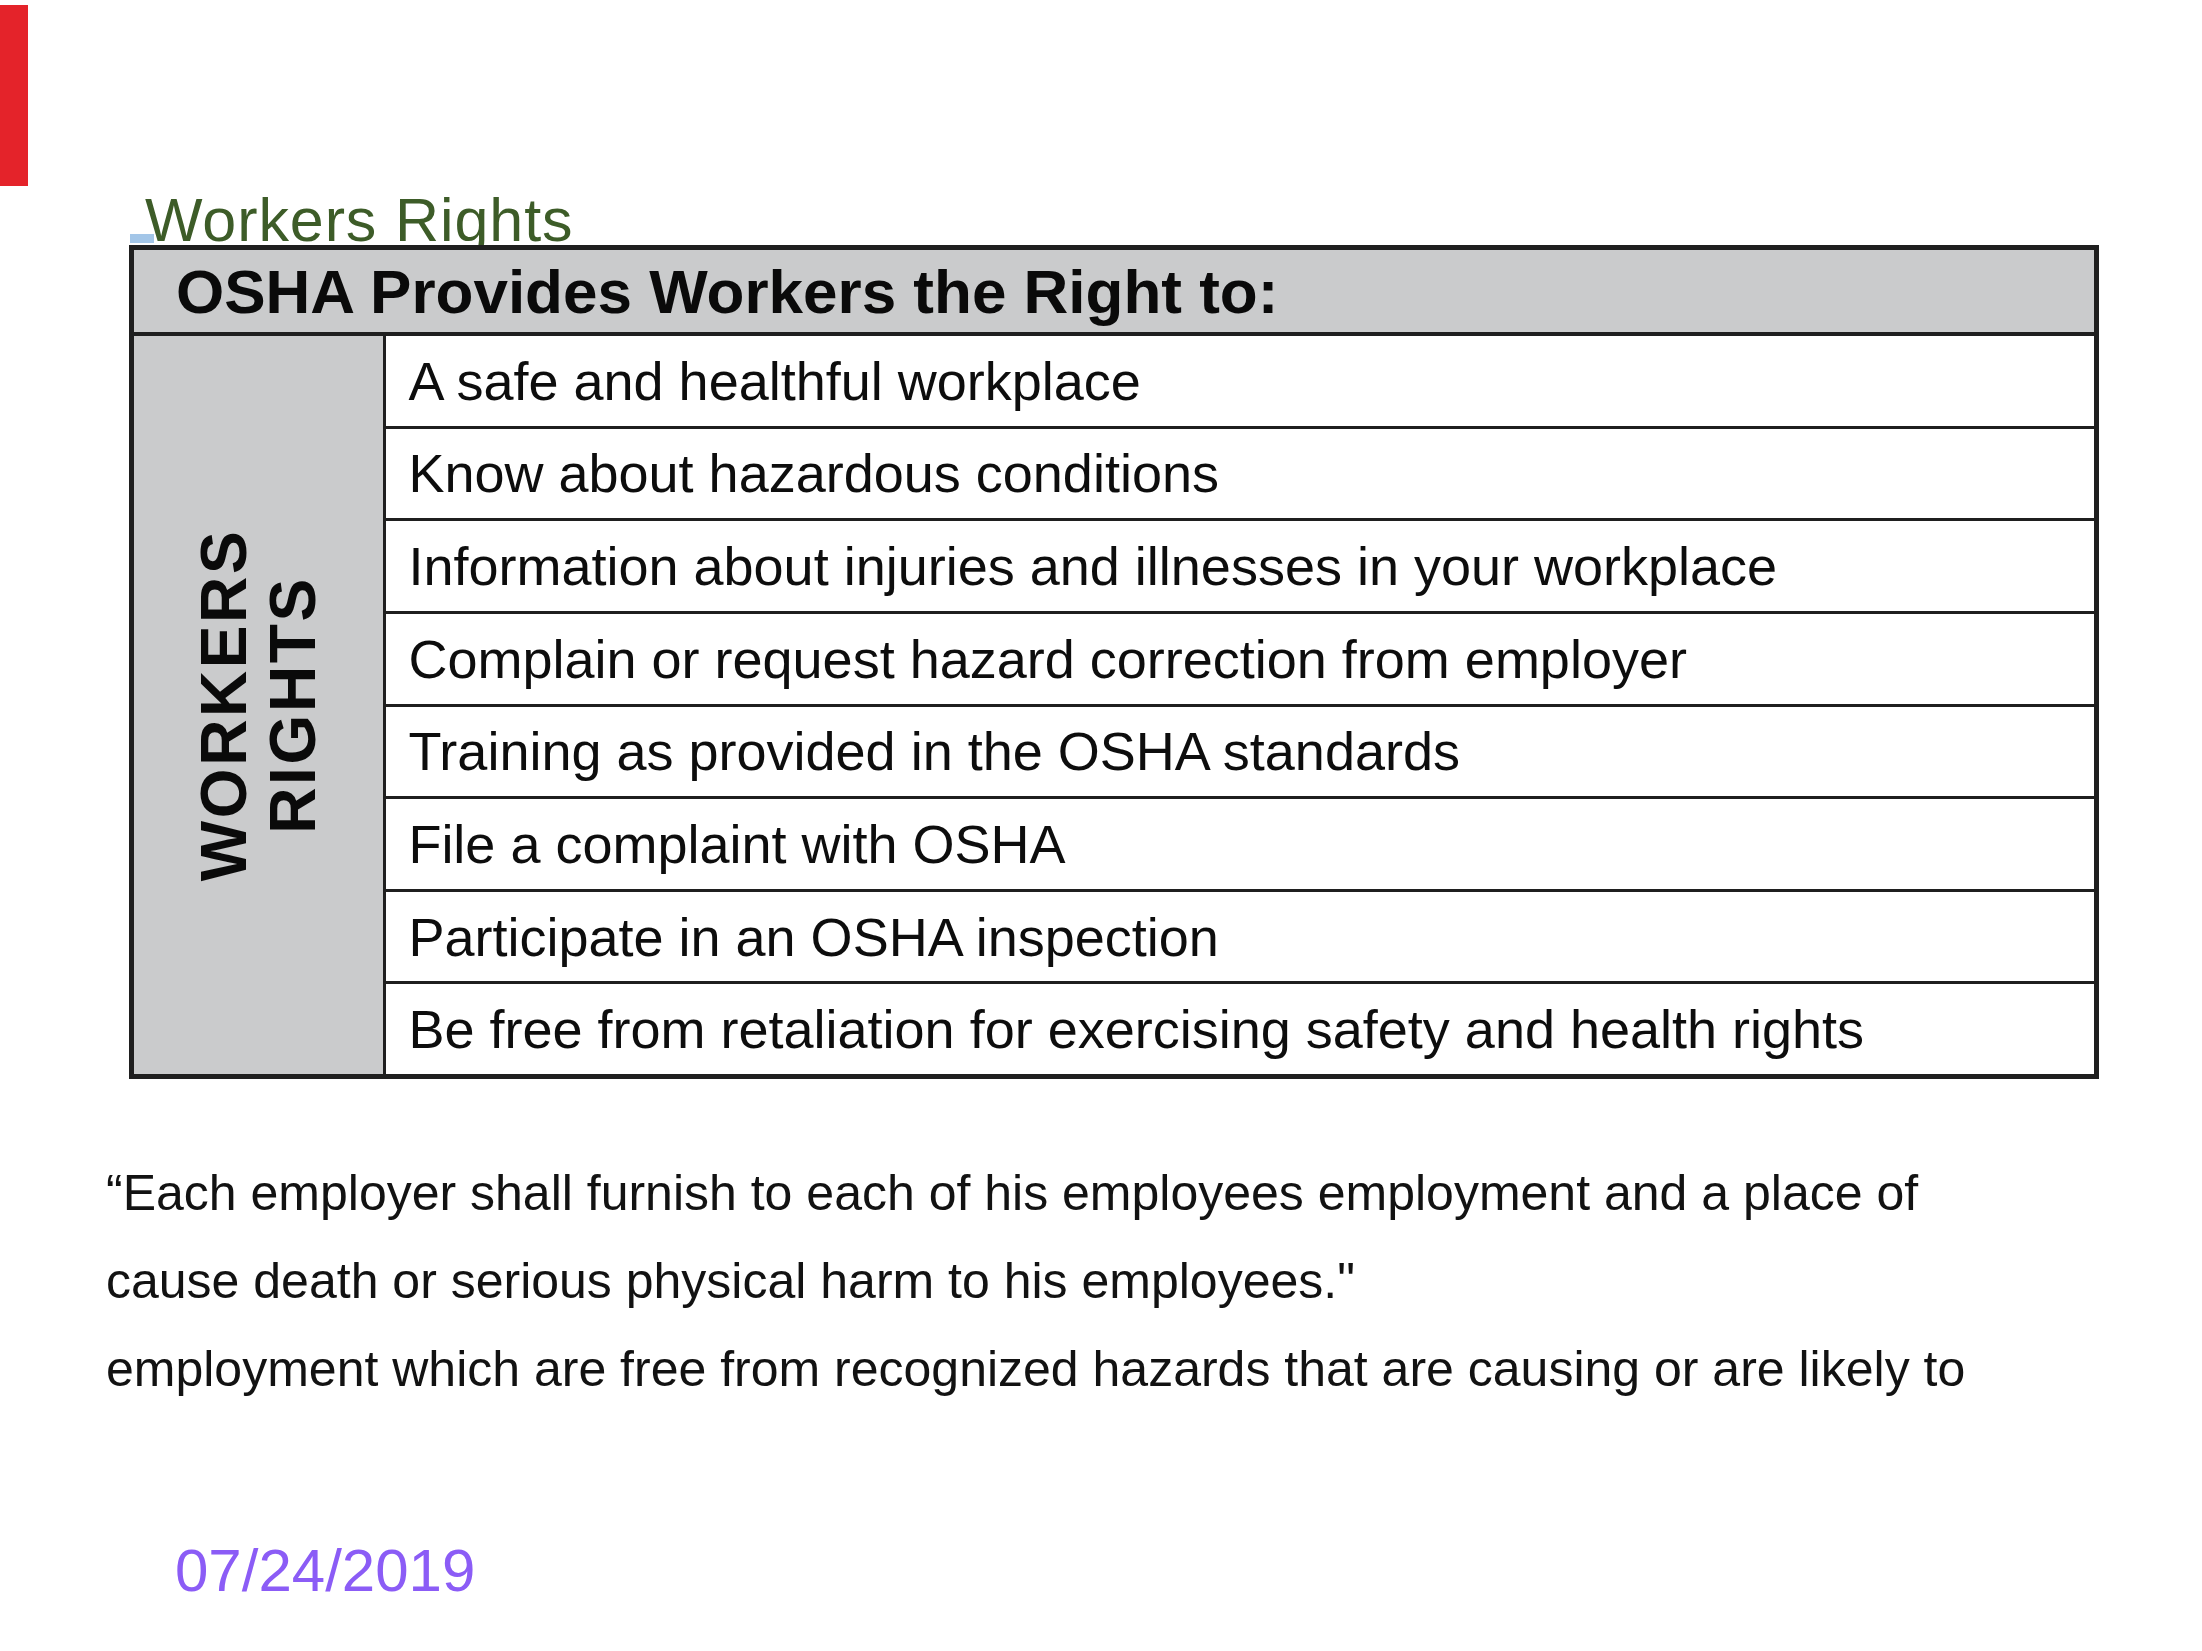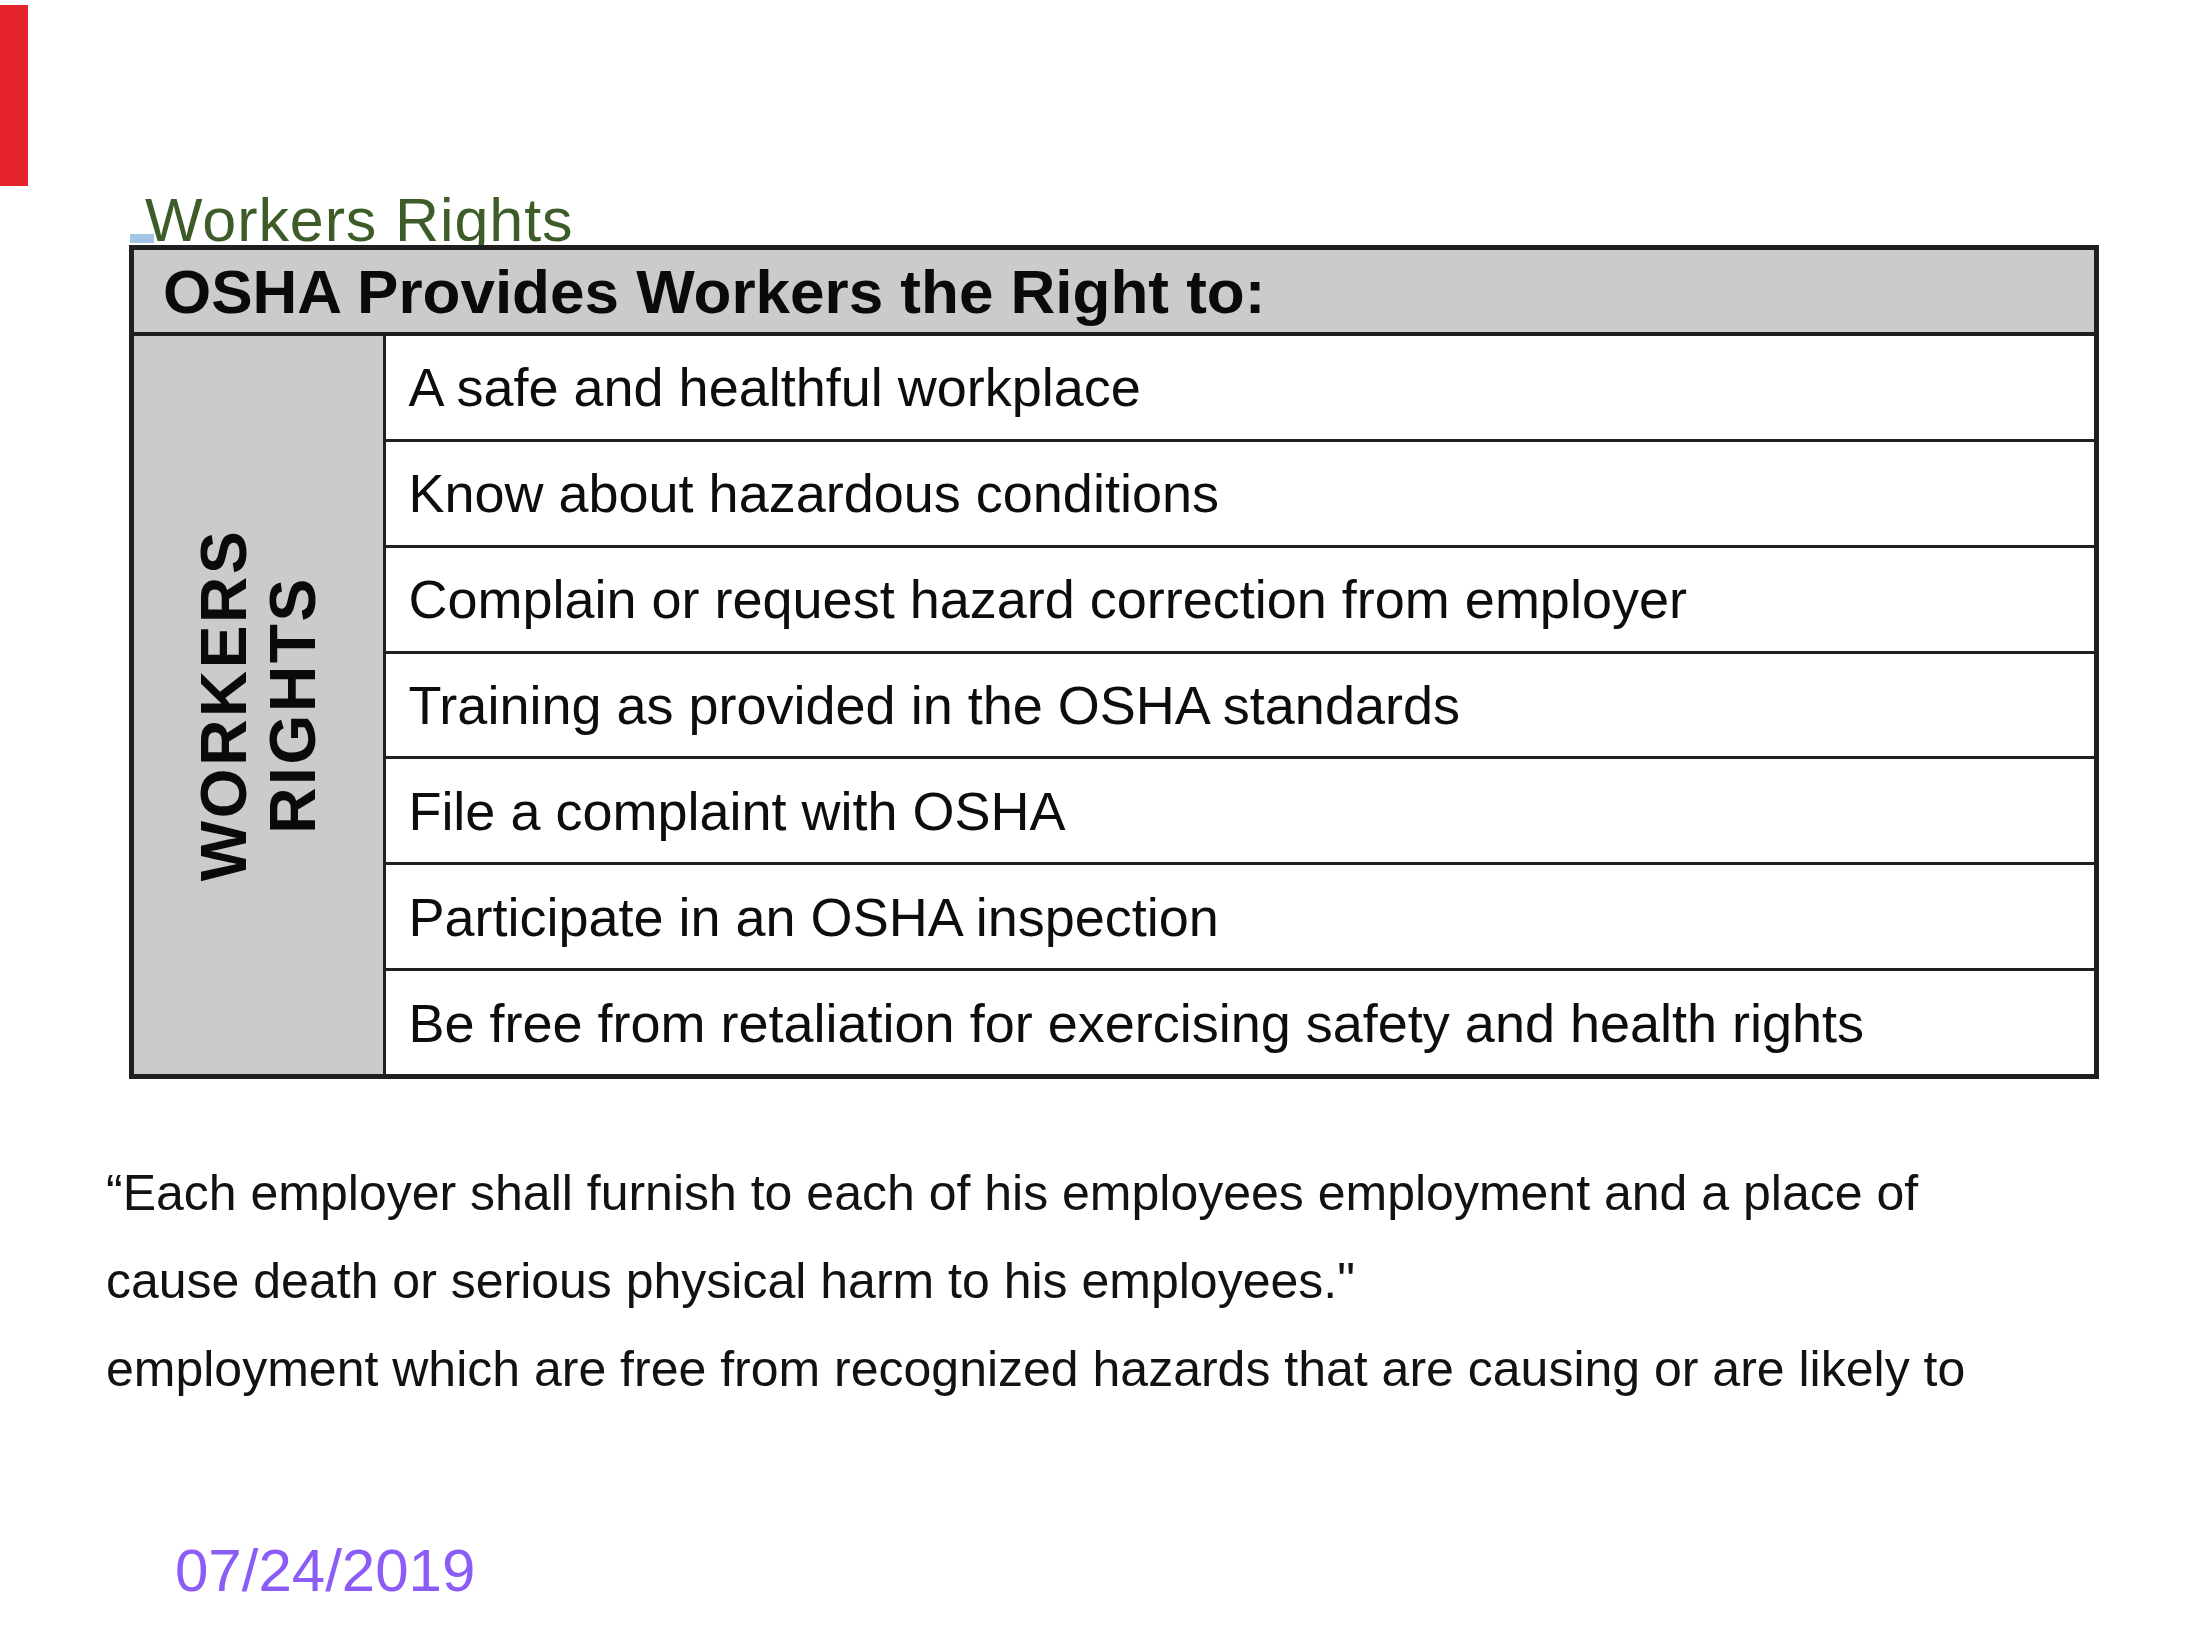--- a/index.html
+++ b/index.html
@@ -54,21 +54,21 @@
     display: flex;
     flex-direction: column;
   }
   .t-header {
     height: 86px;
     flex: 0 0 86px;
     background: #cacbcc;
     border-bottom: 4.3px solid #1f1f1f;
     display: flex;
     align-items: center;
-    padding-left: 29px;
+    padding-left: 42px;
     font-size: 62px;
     font-weight: 700;
     color: #0a0a0a;
     white-space: nowrap;
   }
   .t-body {
     flex: 1;
     display: flex;
     min-height: 0;
   }
@@ -146,20 +146,21 @@
   <div class="t-body">
     <div class="t-rowheader" style="background-color: rgb(202, 203, 204);">
       <div class="rotated">
         <div>WORKERS</div>
         <div>RIGHTS</div>
       </div>
     </div>
     <div class="t-rows">
       <div class="t-row">A safe and healthful workplace</div>
       <div class="t-row">Know about hazardous conditions</div>
+      <div class="t-row">Information about injuries and illnesses in your workplace</div>
       <div class="t-row">Complain or request hazard correction from employer</div>
       <div class="t-row">Training as provided in the OSHA standards</div>
       <div class="t-row">File a complaint with OSHA</div>
       <div class="t-row">Participate in an OSHA inspection</div>
       <div class="t-row">Be free from retaliation for exercising safety and health rights</div>
     </div>
   </div>
 </div>
 
 <div class="quote">

